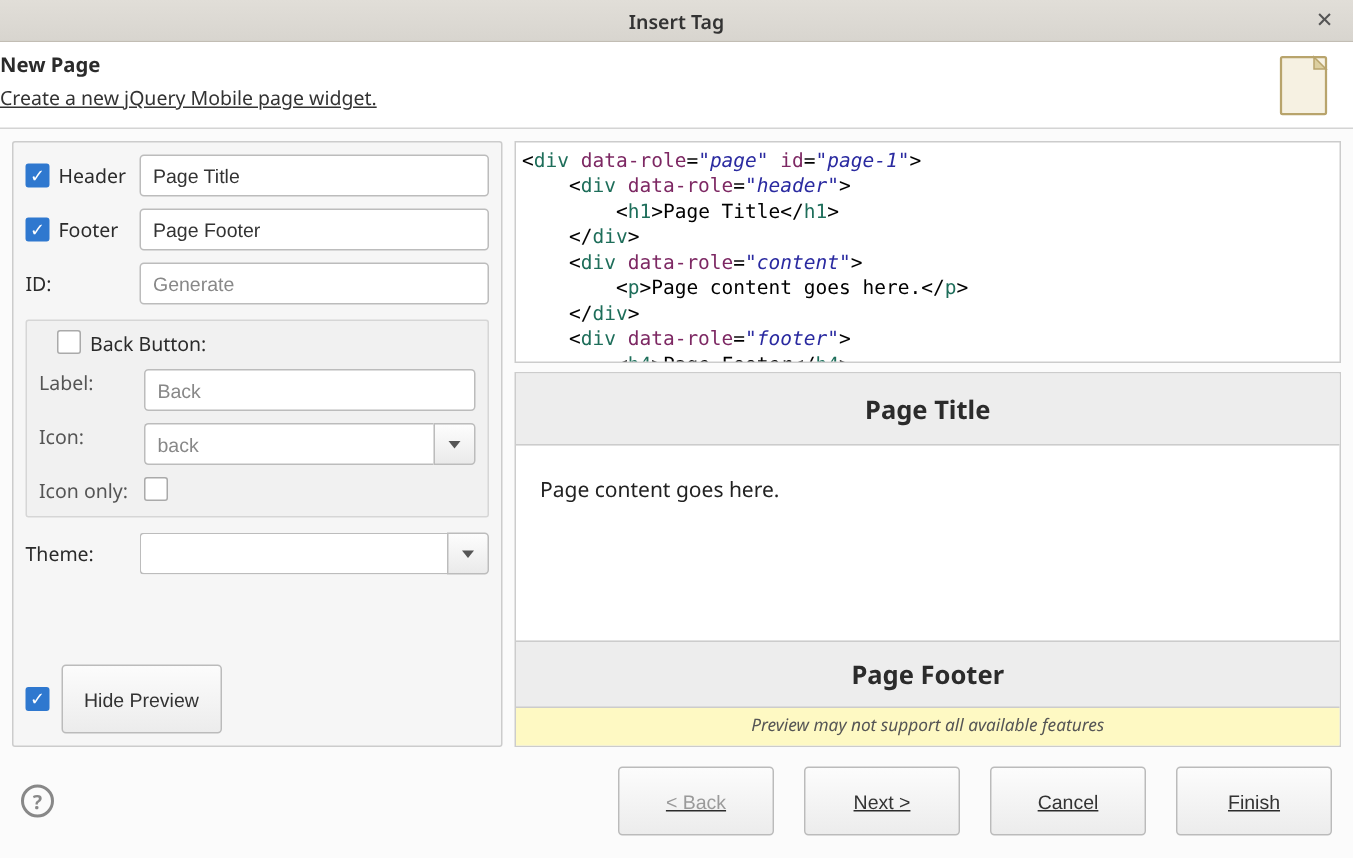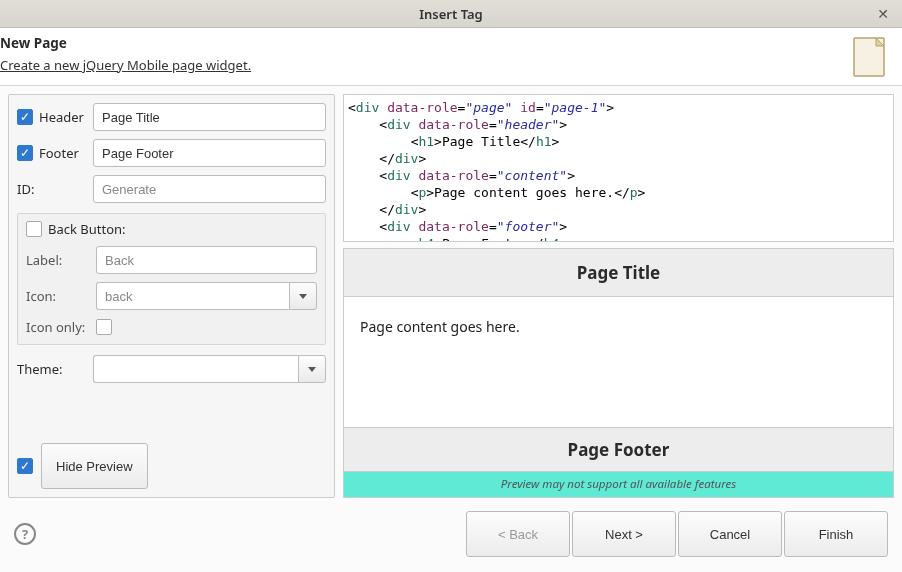--- a/index.html
+++ b/index.html
@@ -117,27 +117,26 @@
   .fieldset {
     border: 1px solid #d6d6d6;
     background: #f1f1f1;
     border-radius: 2px;
     padding: 10px 8px 6px 8px;
     margin-top: 2px;
     margin-bottom: 10px;
   }
   .fieldset .fs-title {
     display: flex;
-    align-items: center;
+    align-items: flex-start;
     gap: 6px;
-    margin: -4px 0 8px 0;
+    margin: -4px 0 8px 12px;
   }
   .fs-row {
     display: flex;
-    align-items: center;
     gap: 6px;
     margin-bottom: 8px;
   }
   .fs-row .lbl {
     width: 64px;
     font-size: 13px;
     color: #555;
   }
   .combo {
     flex: 1;
@@ -235,21 +234,21 @@
     font-weight: bold;
     font-size: 17px;
     padding: 10px 0;
   }
   .pv-note {
     text-align: center;
     font-style: italic;
     font-size: 11.5px;
     color: #555;
     padding: 4px 0 6px 0;
-    background: #5eead4;
+    background: #fef9c3;
   }
   .dialog-buttons {
     height: 60px;
     display: flex;
     align-items: center;
     padding: 0 14px;
     border-top: 0px solid #ddd;
     background: #fbfbfb;
     margin-top: 6px;
   }
@@ -261,21 +260,22 @@
     align-items: center;
     justify-content: center;
     color: #888;
     font-weight: bold;
     font-size: 13px;
     cursor: pointer;
   }
   .dialog-buttons .right {
     margin-left: auto;
     display: flex;
-    gap: 2px;
+    gap: 20px;
+    text-decoration: underline;
   }
   .dialog-buttons .right button {
     width: 104px;
   }
   .dialog-buttons .right button.disabled {
     color: #9a9a9a;
     cursor: default;
   }
 </style>
 </head>

